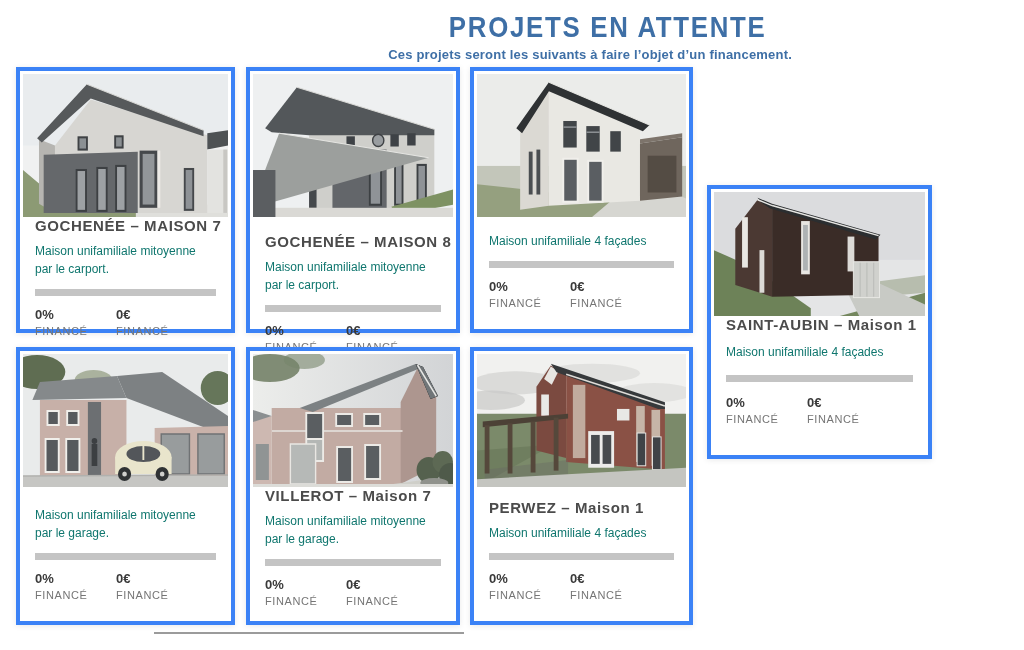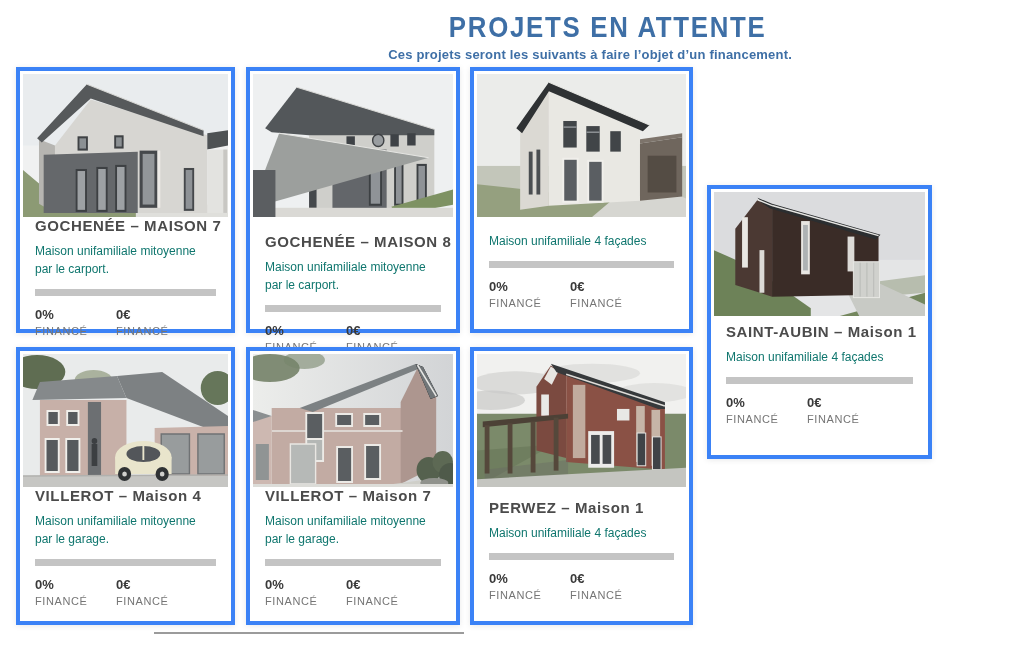--- a/index.html
+++ b/index.html
@@ -12,21 +12,21 @@
                 letter-spacing:2px; transform:scaleX(.86); white-space:nowrap; }
   .page-subtitle { margin-top:3px; font-size:13px; font-weight:bold; color:#3e6fa6;
                 letter-spacing:.2px; }
 
   .card { position:absolute; background:#fff; border:4px solid #3b82f6;
           box-shadow:0 1px 6px rgba(0,0,0,.09); display:flex; flex-direction:column; cursor:pointer; }
   .card-img { margin:3px 3px 0; overflow:hidden; background:#eceeef; flex:none; }
   .card-img svg { width:100%; height:100%; display:block; }
   .card-body { flex:1; display:flex; flex-direction:column; justify-content:flex-end;
                padding:0 15px 20px; }
-  .card-body.pad-lg { padding-bottom:30px; }
+  .card-body.pad-lg { padding-bottom:30px;justify-content:space-between; }
   .card-title { font-size:15px; font-weight:bold; color:#4b4b4b; letter-spacing:.6px;
                 margin-bottom:8px; white-space:nowrap; }
   .card-desc { font-size:12px; color:#0f766e; line-height:1.5; margin-bottom:11px; }
   .progress { height:7px; background:#c4c4c4; margin-bottom:11px; position:relative; }
   .progress-fill { position:absolute; left:0; top:0; bottom:0; background:#8aa86b; width:0; }
   .stats { display:flex; }
   .stat { margin-right:0; }
   .stat.first { width:63px; margin-right:18px; }
   .stat-value { font-size:13px; font-weight:bold; color:#3a3a3a; margin-bottom:3px; }
   .stat-label { font-size:11px; color:#757575; letter-spacing:.6px; }
@@ -260,21 +260,20 @@
         <rect x="98" y="103" width="60" height="17" fill="#e9e5cc"></rect>
         <ellipse cx="128" cy="100" rx="18" ry="8" fill="#53565a"></ellipse>
         <line x1="128" y1="92" x2="128" y2="106" stroke="#e9e5cc" stroke-width="2"></line>
         <circle cx="108" cy="120" r="7" fill="#2f3234"></circle>
         <circle cx="148" cy="120" r="7" fill="#2f3234"></circle>
         <circle cx="108" cy="120" r="2.5" fill="#cfcfcc"></circle>
         <circle cx="148" cy="120" r="2.5" fill="#cfcfcc"></circle>
       </svg>
     </div>
     <div class="card-body">
-      <div class="card-title">VILLEROT – Maison 4</div>
       <div class="card-desc">Maison unifamiliale mitoyenne par le garage.</div>
       <div class="progress">
         <div class="progress-fill" style="width: 0%;"></div>
       </div>
       <div class="stats">
         <div class="stat first">
           <div class="stat-value">0%</div>
           <div class="stat-label">FINANCÉ</div>
         </div>
         <div class="stat">

